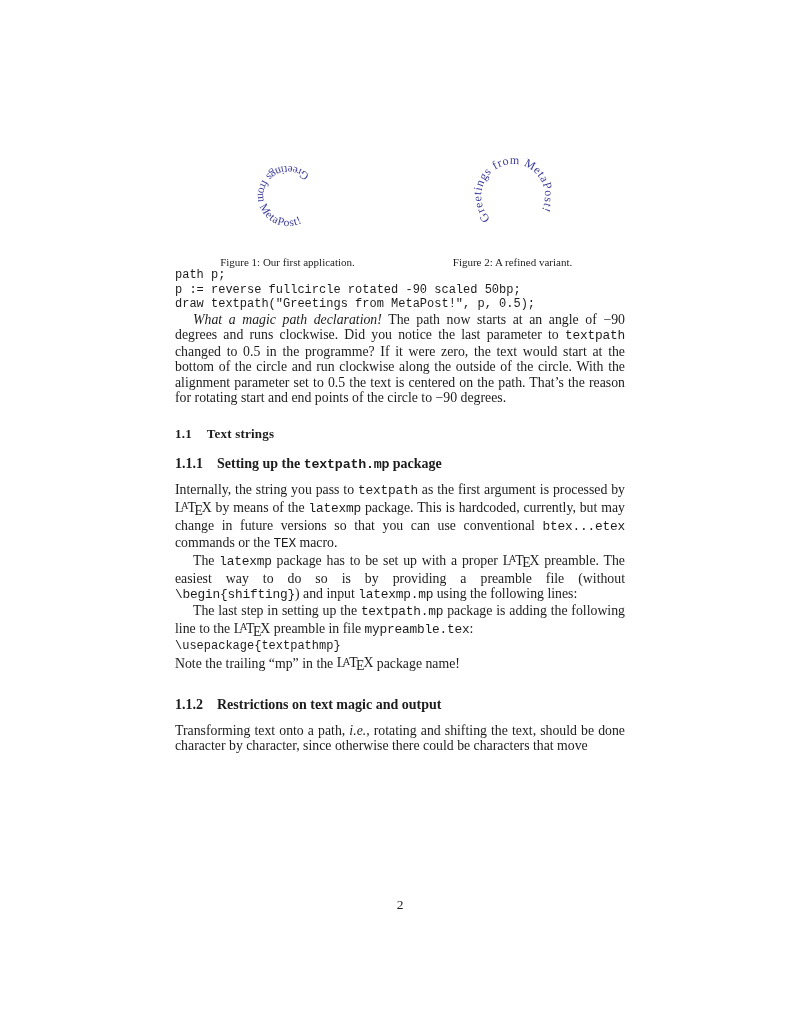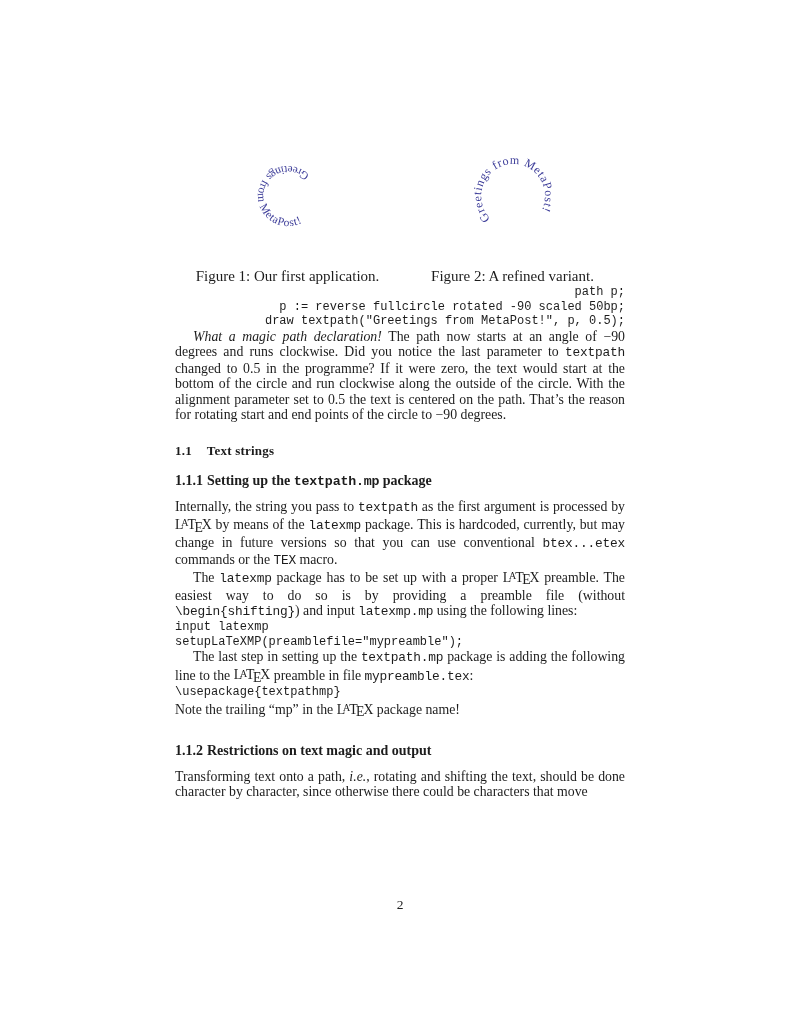--- a/index.html
+++ b/index.html
@@ -6,21 +6,21 @@
   .page {
     position:relative; width:800px; height:1035px; background:#ffffff;
     font-family:"Liberation Serif", serif; color:#1c1c1c; overflow:hidden;
   }
   .content { position:absolute; left:175px; top:148px; width:450px; }
 
   
   .figures-row { display:flex; width:100%; }
   .figure { width:50%; display:flex; flex-direction:column; align-items:center; }
   .figure svg { display:block; }
-  .fig-caption { margin-top:24px; font-size:15px; white-space:nowrap; }
+  .fig-caption { margin-top:12px; font-size:11px; white-space:nowrap; }
   .circ-text { font-family:"Liberation Serif", serif; font-size:11.5px; letter-spacing:0.5px; }
   .circ-text2 { font-family:"Liberation Serif", serif; font-size:12px; letter-spacing:0.6px; }
 
   
   p.body {
     margin:0; font-size:13.8px; line-height:15.5px; text-align:justify;
   }
   p.indent { text-indent:18px; }
   .it { font-style:italic; }
   .tt { font-family:Liberation Mono, monospace; font-size:0.93em; letter-spacing:-0.2px; }
@@ -28,33 +28,33 @@
   
   .latex-logo { white-space:nowrap;margin-top:21px; }
   .lx-a { font-size:0.72em; vertical-align:0.26em; margin-left:-0.22em; margin-right:-0.1em; }
   .lx-e { vertical-align:-0.2em; margin-left:-0.11em; margin-right:-0.08em; }
 
   
   pre.code {
     font-family:"Liberation Mono", monospace; font-size:12px; line-height:14.6px;
     color:#1c1c1c; margin:0; white-space:pre;
   }
-  .code-1 { margin:29px 0 15px 0;text-align:right; }
+  .code-1 { margin:29px 0 15px 0; }
   .code-2 { margin:21px 0 21px 0; }
   .code-3 { margin:16px 0 14px 0; }
 
   
   h2.sec {
     font-size:13px; font-weight:bold; margin:20px 0 14px 0; letter-spacing:0.2px;
   }
   h2.sec .sec-num { margin-right:15px; }
   h3.subsec {
     font-size:14px; font-weight:bold; margin:13px 0 10px 0;
   }
-  h3.subsec .sec-num { margin-right:4px; }
+  h3.subsec .sec-num { margin-right:14px; }
   h3.mt { margin-top:23px; }
   h3.subsec .tt { font-weight:bold; font-size:0.95em; }
 
   .page-number {
     position:absolute; left:0; top:897px; width:800px; text-align:center;
     font-size:13.5px;
   }
 </style>
 </head>
 <body>
@@ -97,22 +97,20 @@
       <span class="sec-num">1.1</span><span>Text strings</span>
     </h2>
 
     <h3 class="subsec">
       <span class="sec-num">1.1.1</span><span>Setting up the <span class="tt">textpath.mp</span> package</span>
     </h3>
 
     <p class="body">Internally, the string you pass to <span class="tt">textpath</span> as the first argument is processed by <span class="latex-logo">L<span class="lx-a">A</span>T<span class="lx-e">E</span>X</span> by means of the <span class="tt">latexmp</span> package. This is hardcoded, currently, but may change in future versions so that you can use conventional <span class="tt">btex...etex</span> commands or the <span class="tt">TEX</span> macro.</p>
     <p class="body indent">The <span class="tt">latexmp</span> package has to be set up with a proper <span class="latex-logo">L<span class="lx-a">A</span>T<span class="lx-e">E</span>X</span> preamble. The easiest way to do so is by providing a preamble file (without <span class="tt">\begin{shifting}</span>) and input <span class="tt">latexmp.mp</span> using the following lines:</p>
 
-    <pre class="code code-2">input latexmp
-setupLaTeXMP(preamblefile="mypreamble");</pre>
 
     <p class="body indent">The last step in setting up the <span class="tt">textpath.mp</span> package is adding the following line to the <span class="latex-logo">L<span class="lx-a">A</span>T<span class="lx-e">E</span>X</span> preamble in file <span class="tt">mypreamble.tex</span>:</p>
 
     <pre class="code code-3">\usepackage{textpathmp}</pre>
 
     <p class="body">Note the trailing “mp” in the <span class="latex-logo">L<span class="lx-a">A</span>T<span class="lx-e">E</span>X</span> package name!</p>
 
     <h3 class="subsec mt">
       <span class="sec-num">1.1.2</span><span>Restrictions on text magic and output</span>
     </h3>

